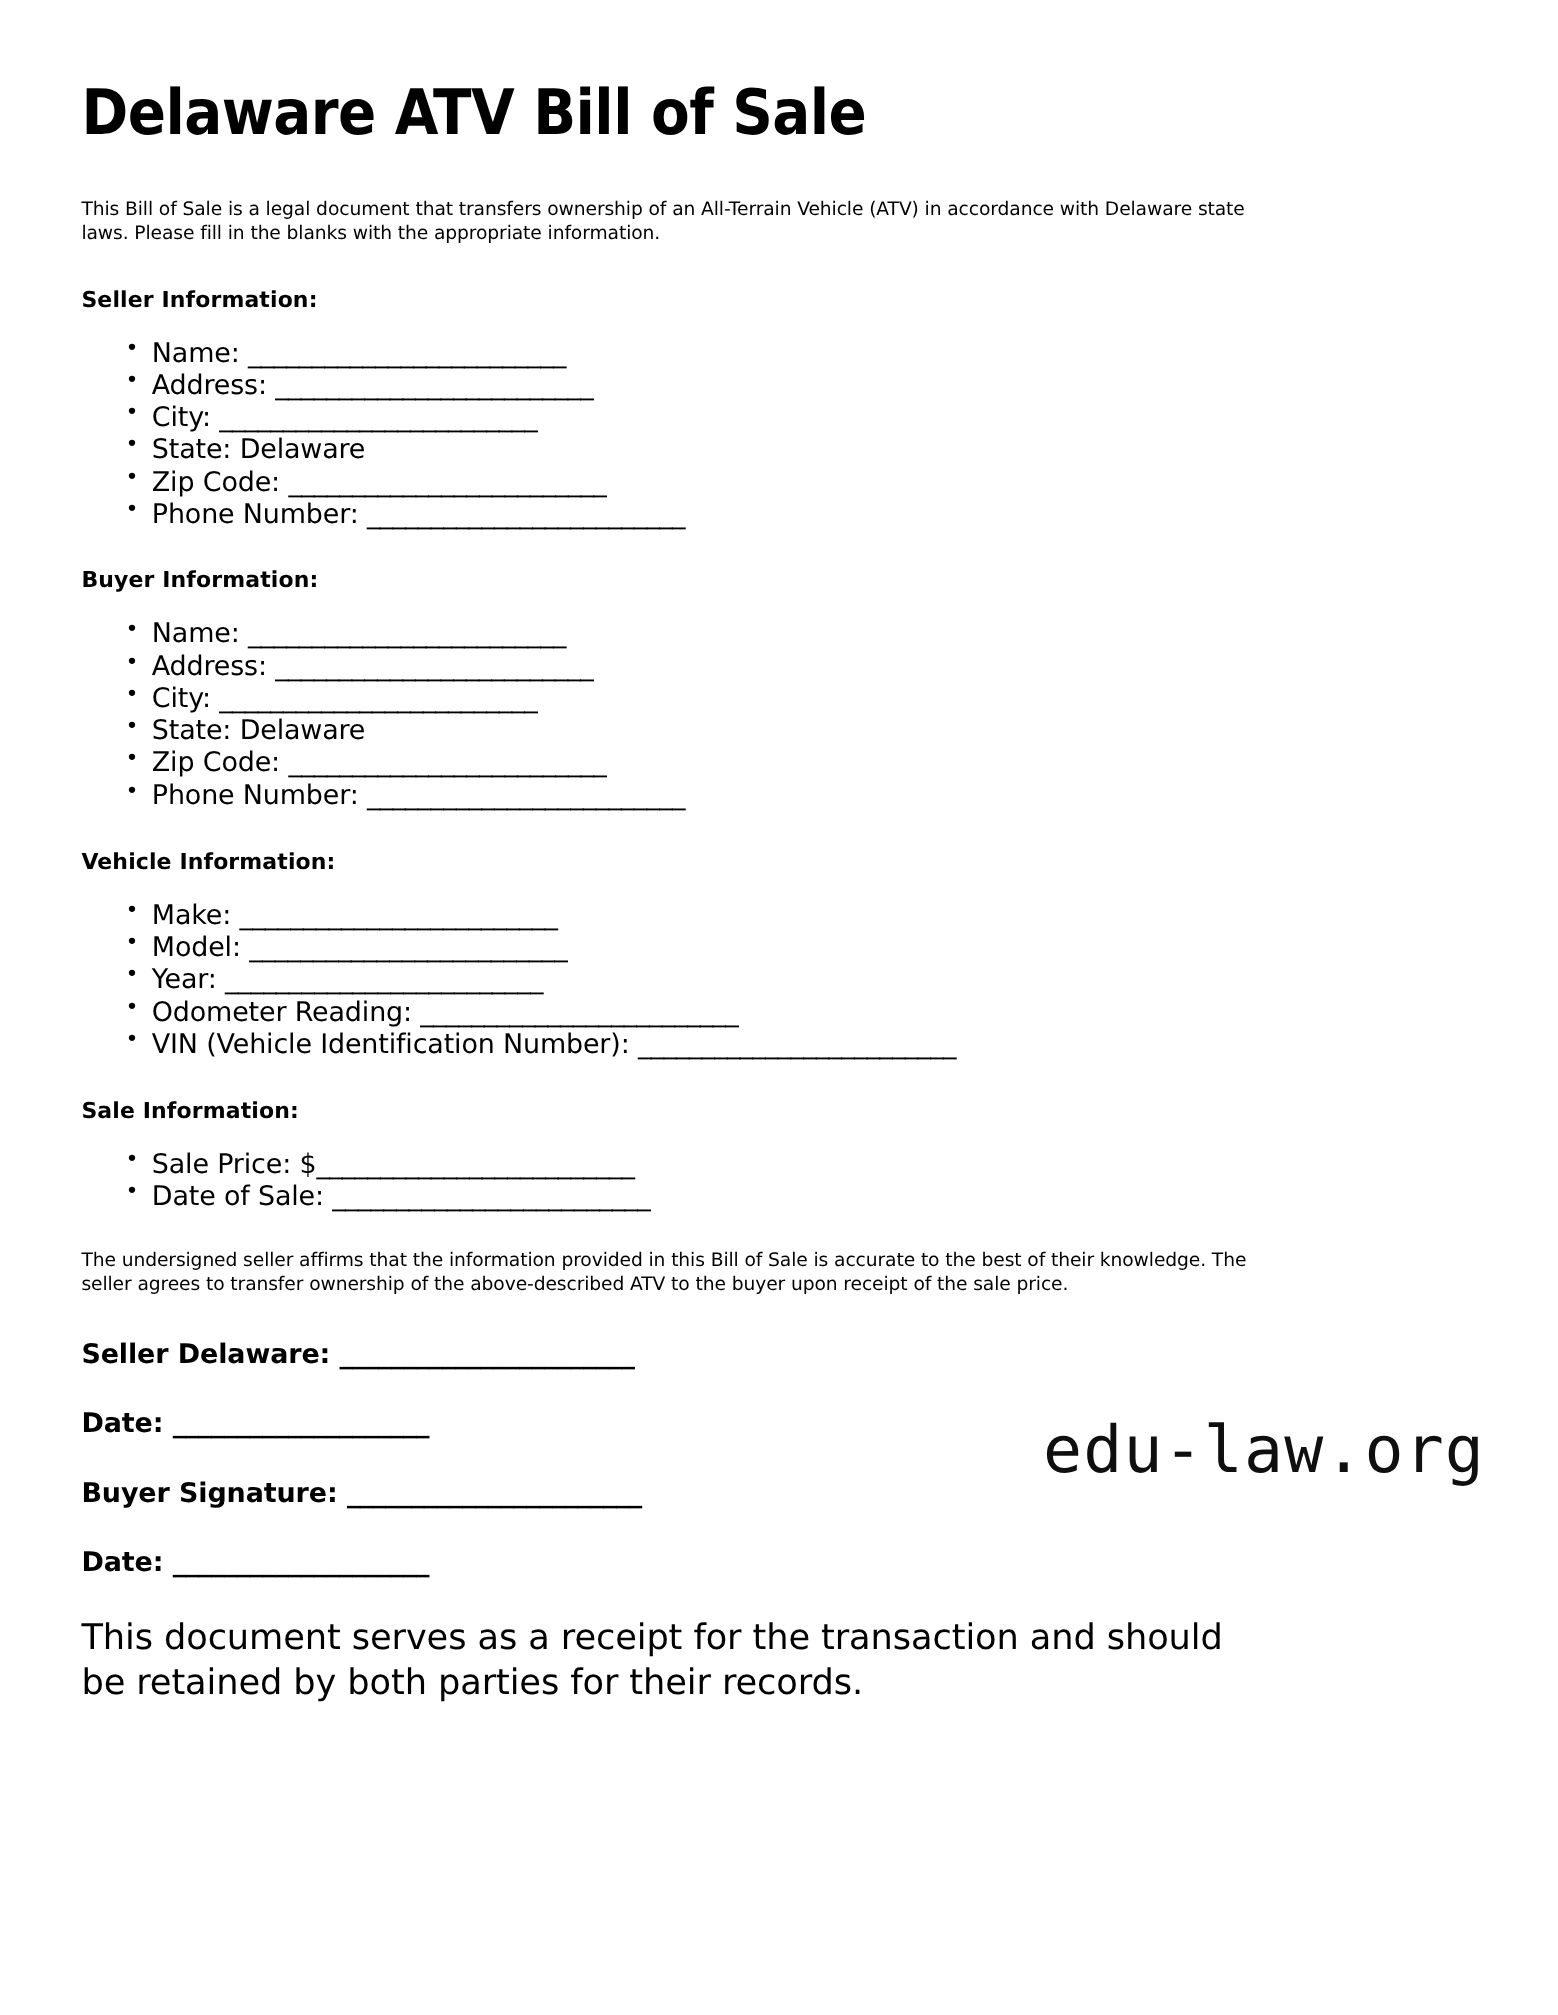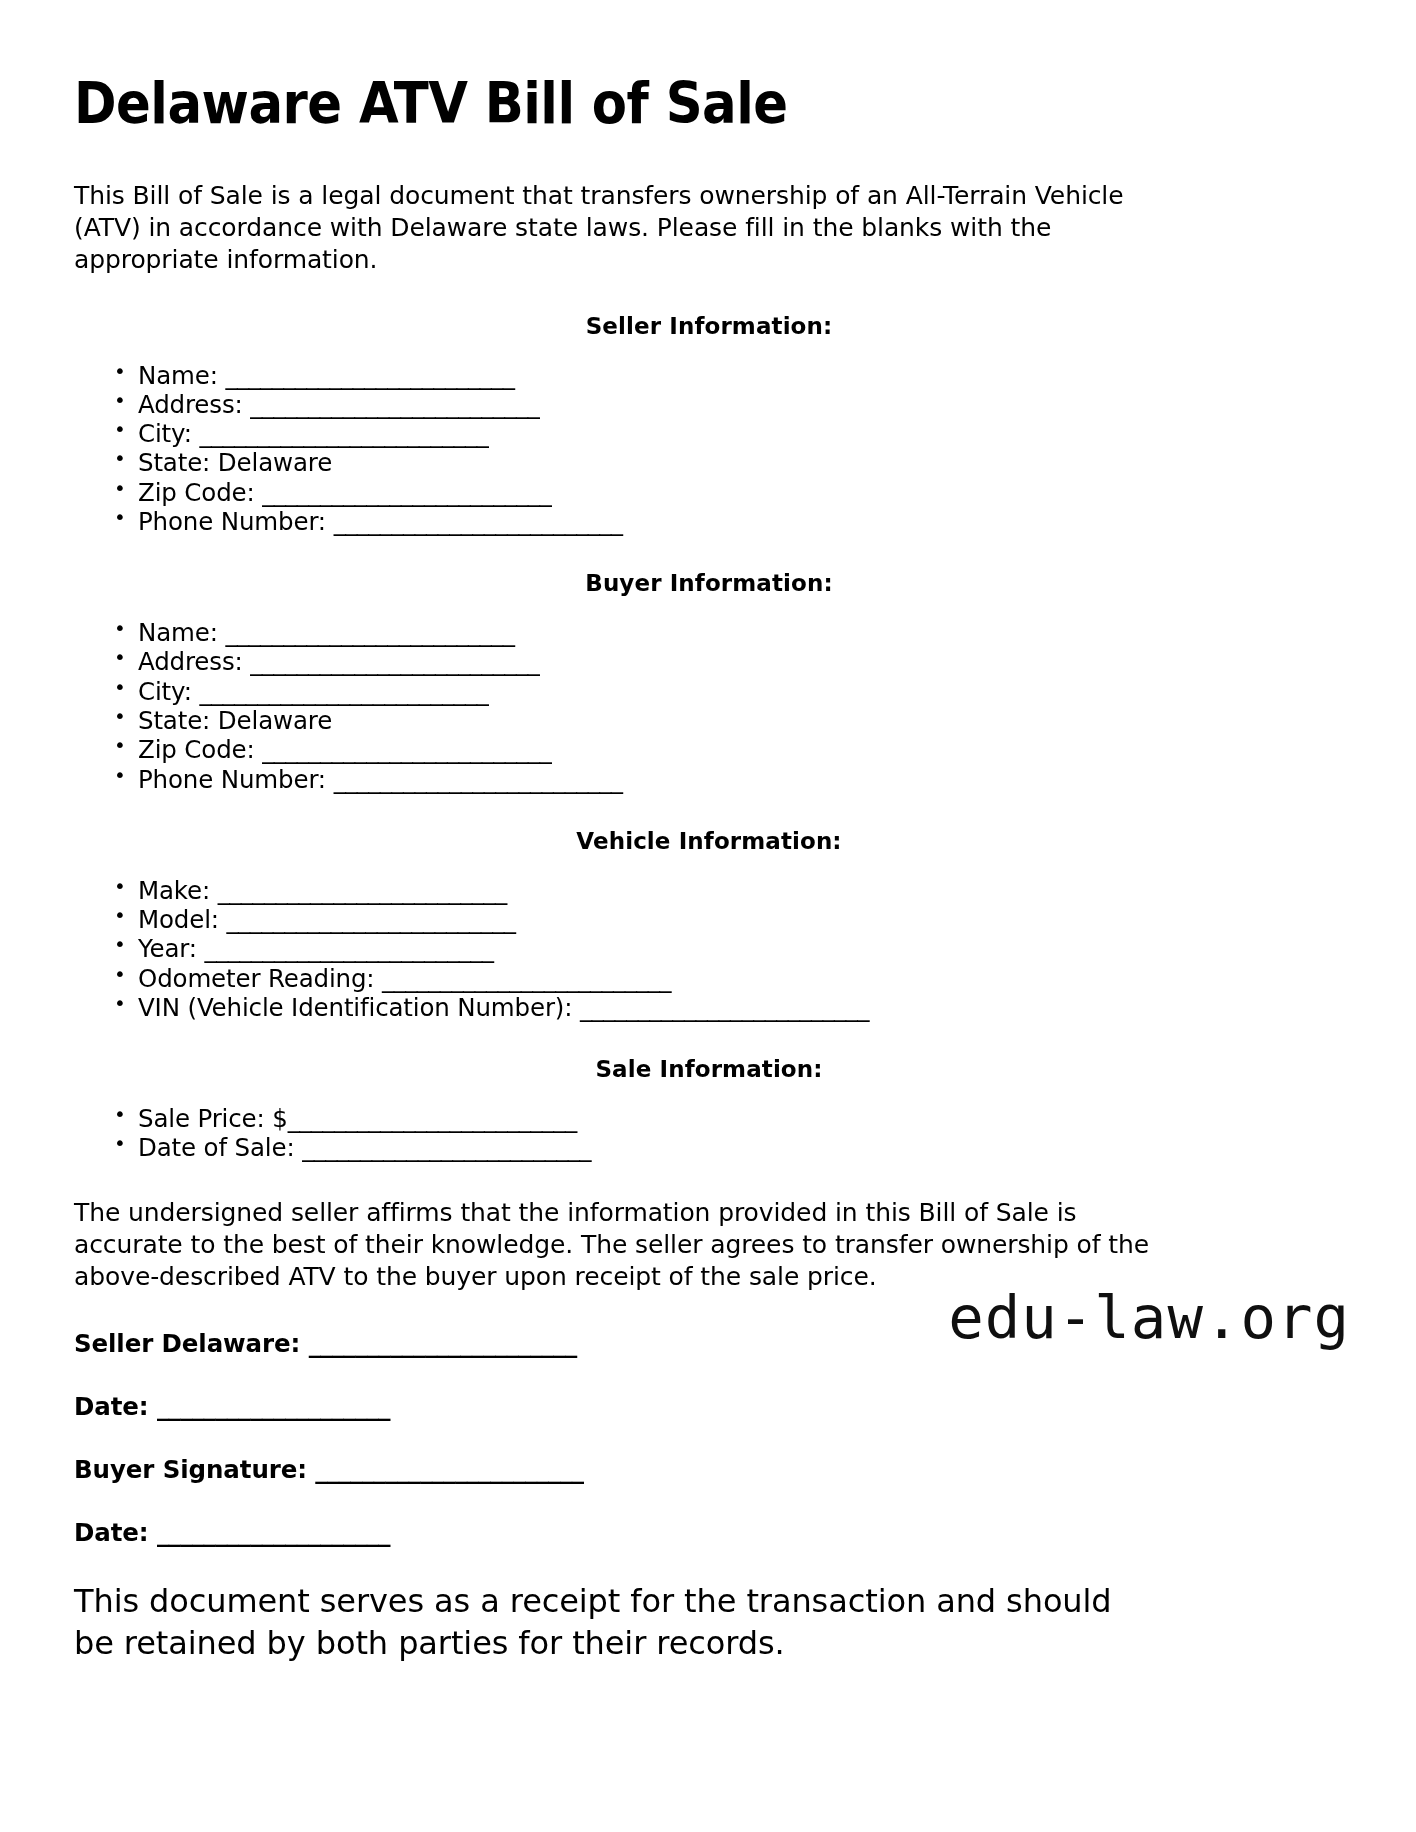--- a/index.html
+++ b/index.html
@@ -25,32 +25,31 @@
   }
   .doc-title {
     font-size: 57px;
     font-weight: bold;
     letter-spacing: -0.5px;
     line-height: 1.05;
     margin: 0 0 46px 0;
     font-stretch: condensed;
   }
   .para {
-    font-size: 25px;
+    font-size: 17px;
     line-height: 1.29;
     margin: 0 0 36px 0;
     max-width: 1082px;
     letter-spacing: -0.1px;
   }
   .section-head {
-    font-size: 23px;
+    font-size: 20px;
     font-weight: bold;
     margin: 0 0 22px 0;
     letter-spacing: 0.1px;
-    text-align: center;
   }
   ul.fields {
     list-style: none;
     margin: 0 0 34px 0;
     padding: 0 0 0 40px;
   }
   ul.fields li {
     font-size: 24.5px;
     line-height: 1.195;
     position: relative;

